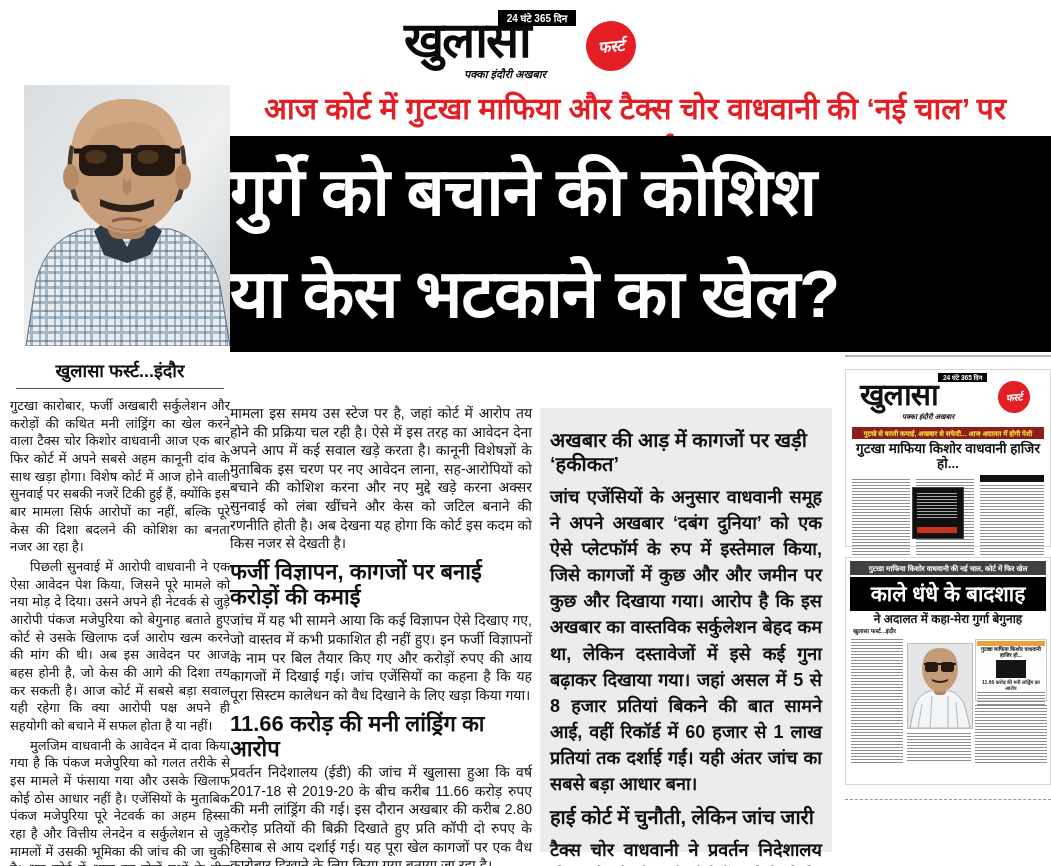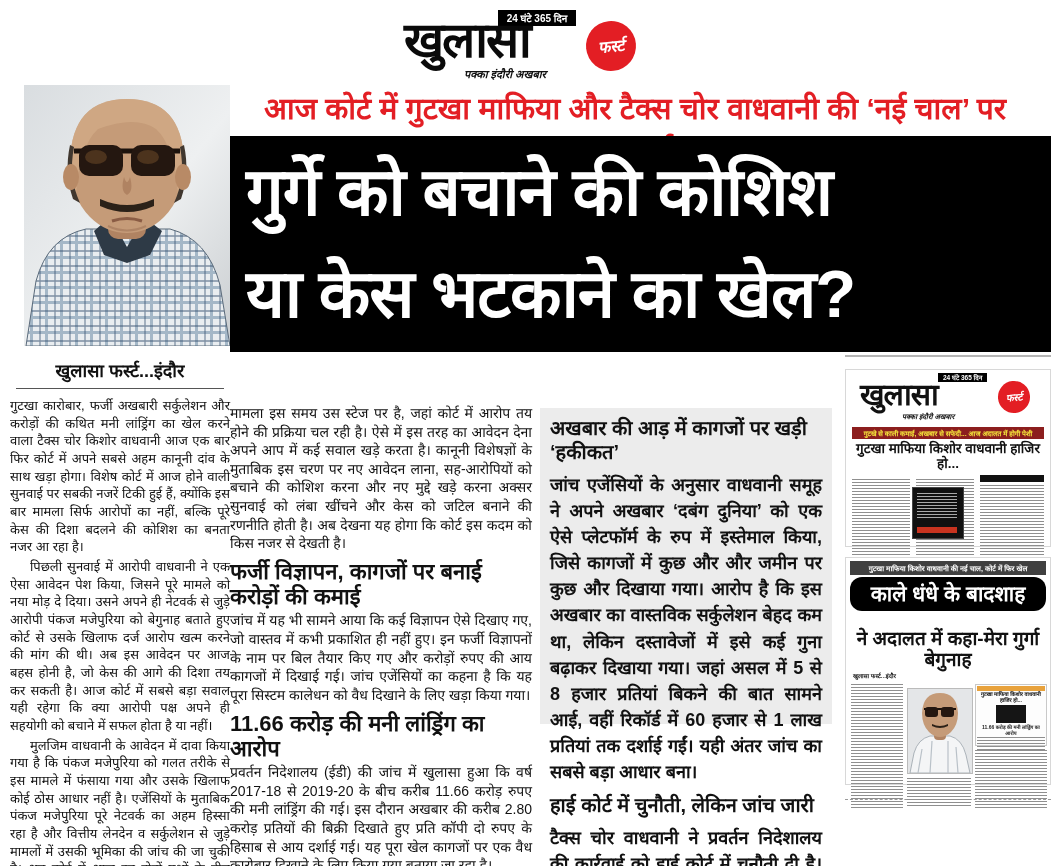--- a/index.html
+++ b/index.html
@@ -17,21 +17,21 @@
             font-size:16px;font-weight:bold;font-style:italic;transform:rotate(-6deg);}
   .mh-tag{position:absolute;left:66px;top:58px;font-size:11px;font-weight:bold;font-style:italic;}
 
   
   .kicker{position:absolute;left:230px;top:88px;width:810px;text-align:center;
           font-size:30px;font-weight:bold;color:#e31e24;line-height:1.4;}
 
   
   .headline-box{position:absolute;left:230px;top:136px;width:821px;height:216px;background:#000;}
   .headline-box .hl{color:#fff;font-weight:bold;font-size:67px;line-height:1.5;
-                    padding-left:16px;letter-spacing:-1px;white-space:nowrap;}
+                    letter-spacing:-1px;white-space:nowrap;}
   .hl1{position:absolute;top:6px;}
   .hl2{position:absolute;top:108px;}
 
   
   .photo{position:absolute;left:24px;top:85px;width:206px;height:261px;overflow:hidden;}
 
   
   .left-col{position:absolute;left:10px;top:358px;width:220px;}
   .dateline{font-size:18px;font-weight:bold;text-align:center;padding-bottom:6px;
             border-bottom:1.5px solid #555;margin:0 6px 8px 6px;}
@@ -42,22 +42,22 @@
   .banner{position:absolute;left:230px;top:372px;width:601px;height:30px;background:#f4eb0c;
           display:flex;align-items:center;justify-content:center;}
   .banner span{font-size:24px;font-weight:bold;color:#000;}
 
   
   .col1{position:absolute;left:230px;top:404px;width:302px;}
   .col1 .body{font-size:14px;line-height:1.33;text-align:justify;margin:0 0 6px 0;}
   .col1 h3{font-size:22px;font-weight:bold;margin:6px 0 2px 0;line-height:1.15;}
 
   
-  .col2{position:absolute;left:540px;top:408px;width:292px;height:316px;background:#ececec;
-        padding:8px 10px;box-sizing:border-box;}
+  .col2{position:absolute;left:540px;top:408px;width:292px;height:444px;background:#ececec;
+        padding:20px 10px;box-sizing:border-box;}
   .col2 h3{font-size:20px;font-weight:bold;margin:0 0 2px 0;line-height:1.2;}
   .col2 .body{font-size:18px;line-height:1.45;text-align:justify;margin:8px 0 8px 0;font-weight:bold;}
 
   
   .sidebar{position:absolute;left:845px;top:355px;width:206px;height:511px;}
   .sb-topline{border-top:2px solid #b5b5b5;width:100%;}
   .clip{position:relative;background:#fff;border:1px solid #d8d8d8;box-sizing:border-box;}
   .clip1{margin-top:12px;height:178px;padding:2px 4px;}
   .c1-mh{position:relative;height:52px;}
   .c1-top{position:absolute;left:88px;top:1px;background:#000;color:#fff;font-size:6.5px;
@@ -80,22 +80,22 @@
   .c1-inset{position:absolute;left:60px;top:12px;width:50px;height:50px;background:#101010;
             border:1px solid #444;}
   .c1-inset-lines{position:absolute;left:4px;top:5px;width:40px;height:26px;
             background:repeating-linear-gradient(to bottom,#cfcfcf 0,#cfcfcf 1px,transparent 1px,transparent 3px);opacity:.8;}
   .c1-inset-red{position:absolute;left:4px;bottom:5px;width:40px;height:6px;background:#c8331f;}
 
   .clip2{margin-top:10px;height:228px;padding:2px 3px;}
   .c2-strip{background:#404040;color:#fff;font-size:7.2px;font-weight:bold;text-align:center;
             padding:2px 0;margin:1px 1px 2px 1px;}
   .c2-black{background:#000;color:#fff;font-size:21px;font-weight:bold;text-align:center;
-            padding:2px 0 4px 0;margin:0 1px;border-radius:12px;}
-  .c2-sub{font-size:19px;font-weight:bold;text-align:center;margin:18px 0 1px 0;line-height:1.1;}
+            padding:2px 0 4px 0;margin:0 1px;}
+  .c2-sub{font-size:12px;font-weight:bold;text-align:center;margin:2px 0 1px 0;line-height:1.1;}
   .c2-date{font-size:6px;font-weight:bold;margin:0 0 2px 4px;}
   .c2-body{position:relative;height:128px;margin:0 2px;}
   .c2-colA{position:absolute;left:0;top:2px;width:52px;height:124px;}
   .c2-photo{position:absolute;left:56px;top:6px;width:64px;height:84px;border:1px solid #bbb;overflow:hidden;}
   .c2-colA2{position:absolute;left:56px;top:96px;width:64px;height:30px;}
   .c2-inset{position:absolute;left:124px;top:2px;width:72px;height:62px;border:1px solid #c9c9c9;
             background:#fdfdfd;padding:1px;box-sizing:border-box;}
   .c2-inset-strip{background:#e8a23c;height:5px;margin-bottom:1px;}
   .c2-inset-h{font-size:5.4px;font-weight:bold;line-height:1.1;text-align:center;}
   .c2-inset-photo{width:30px;height:18px;background:#151515;margin:1px auto;}

